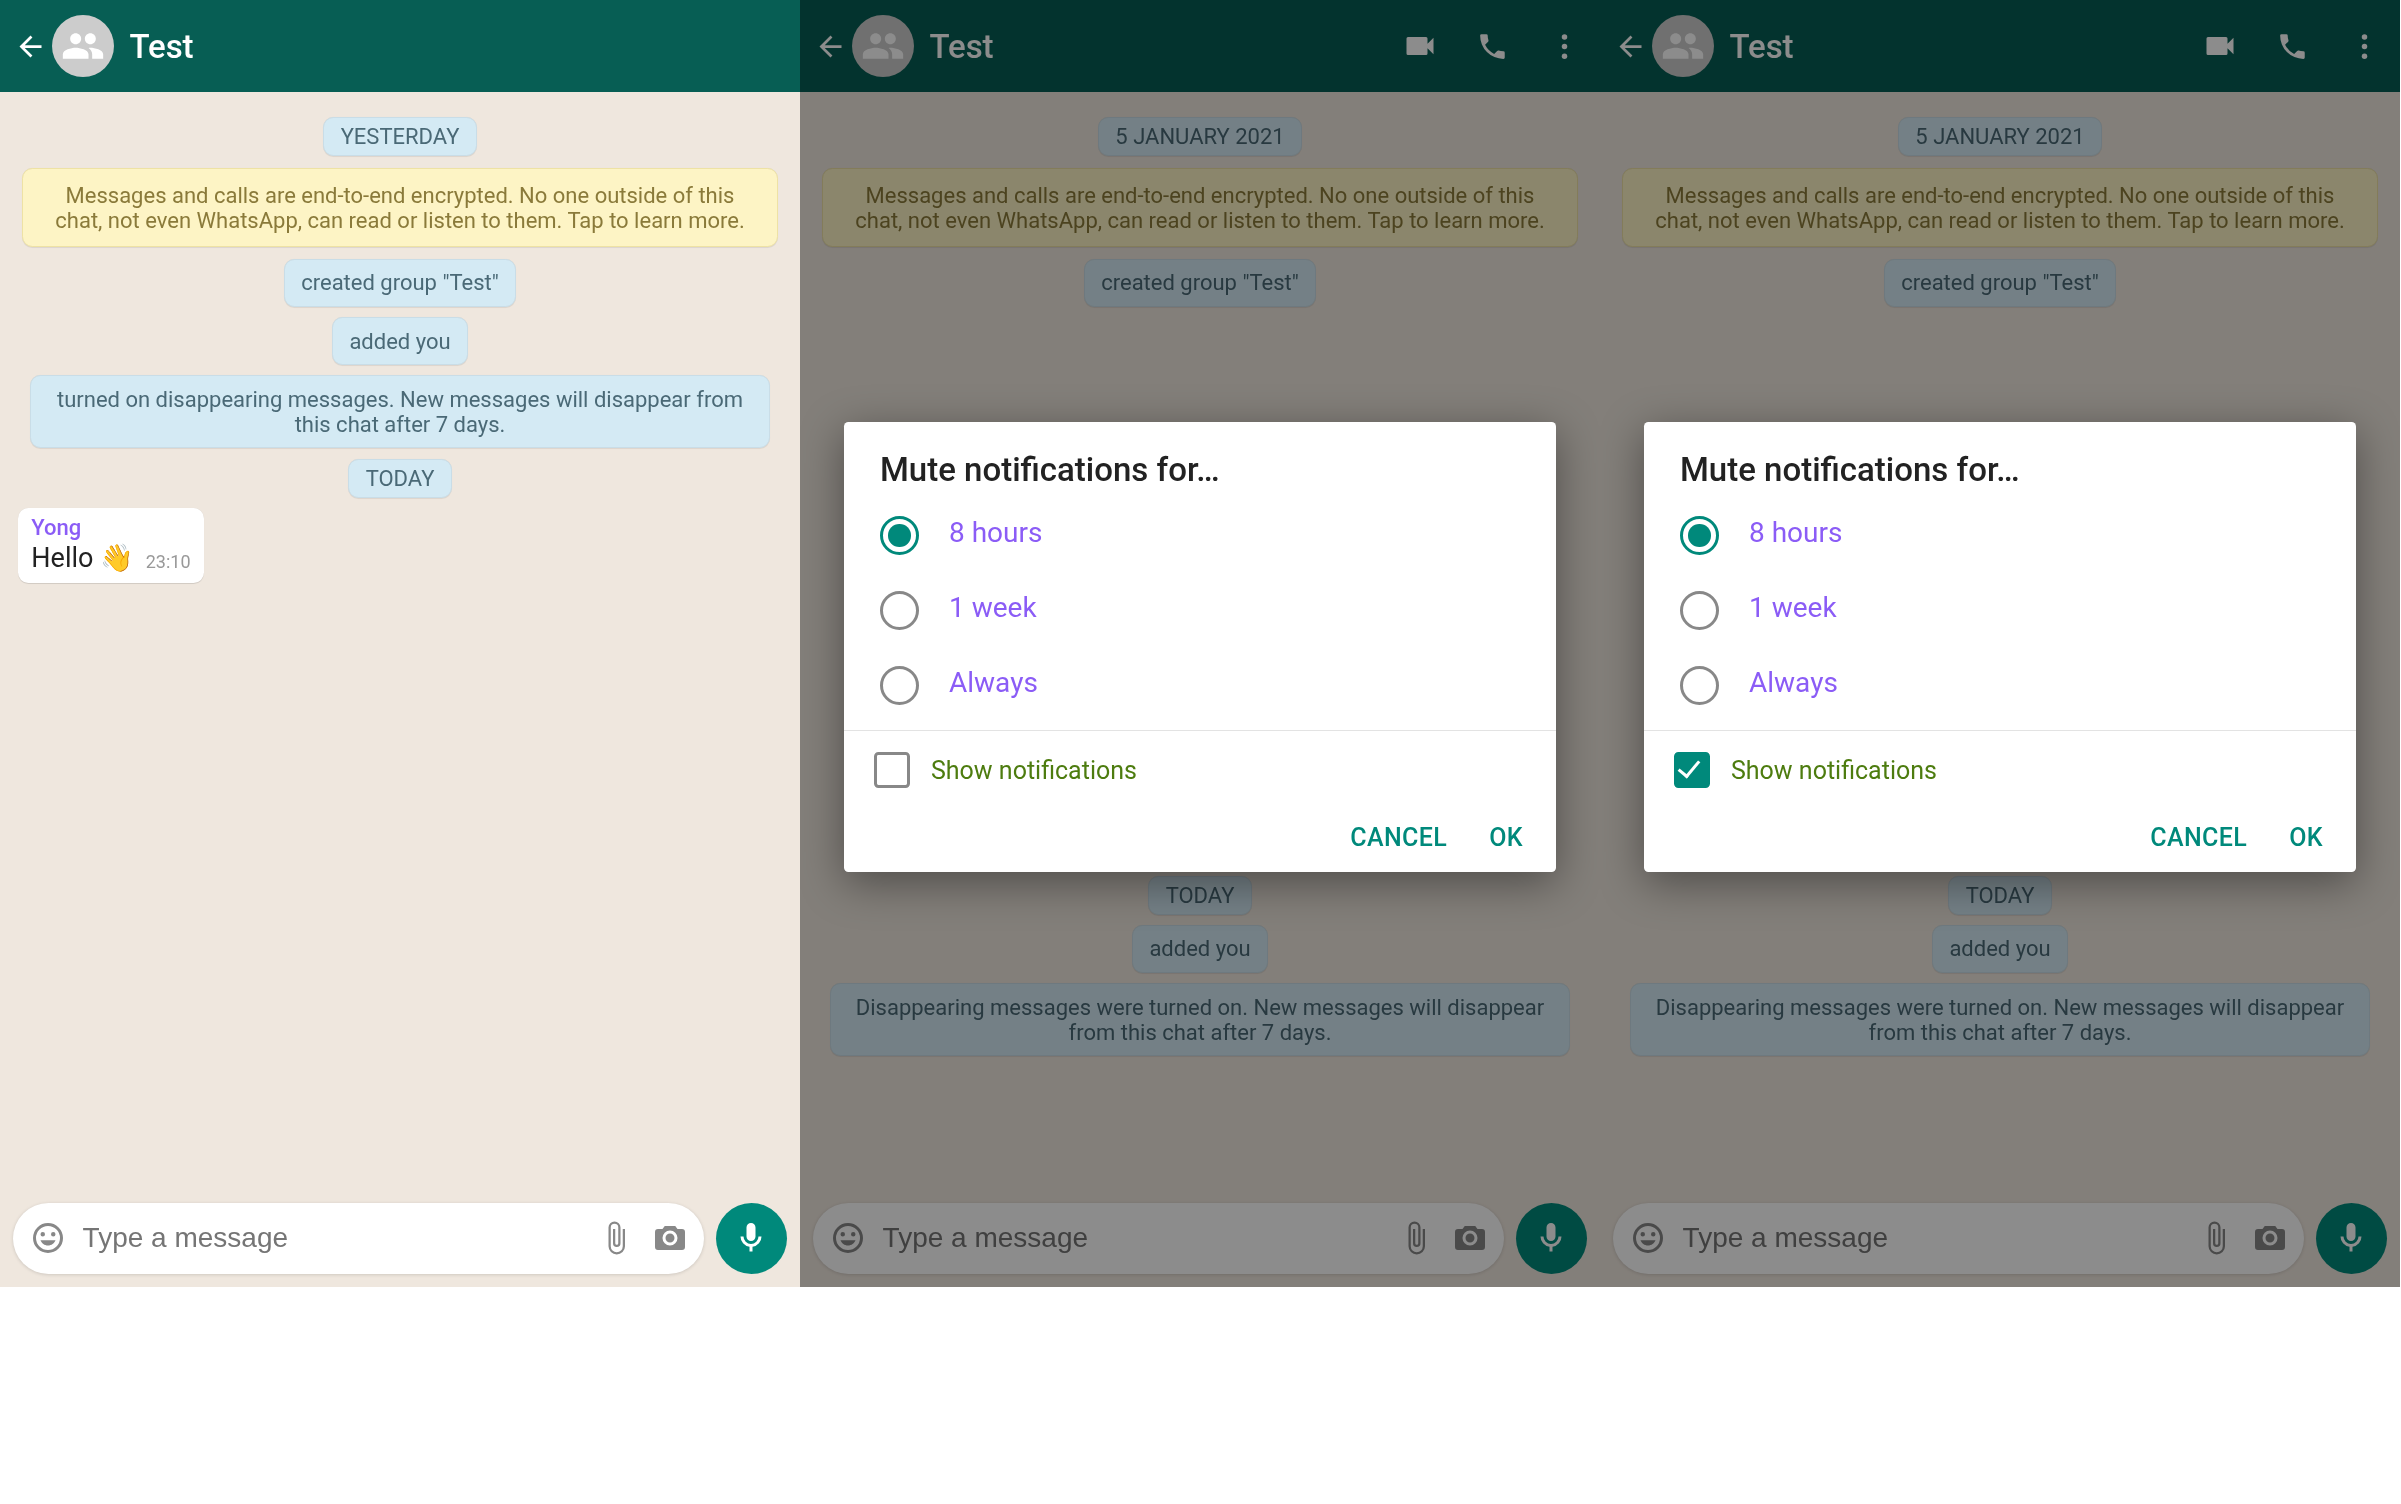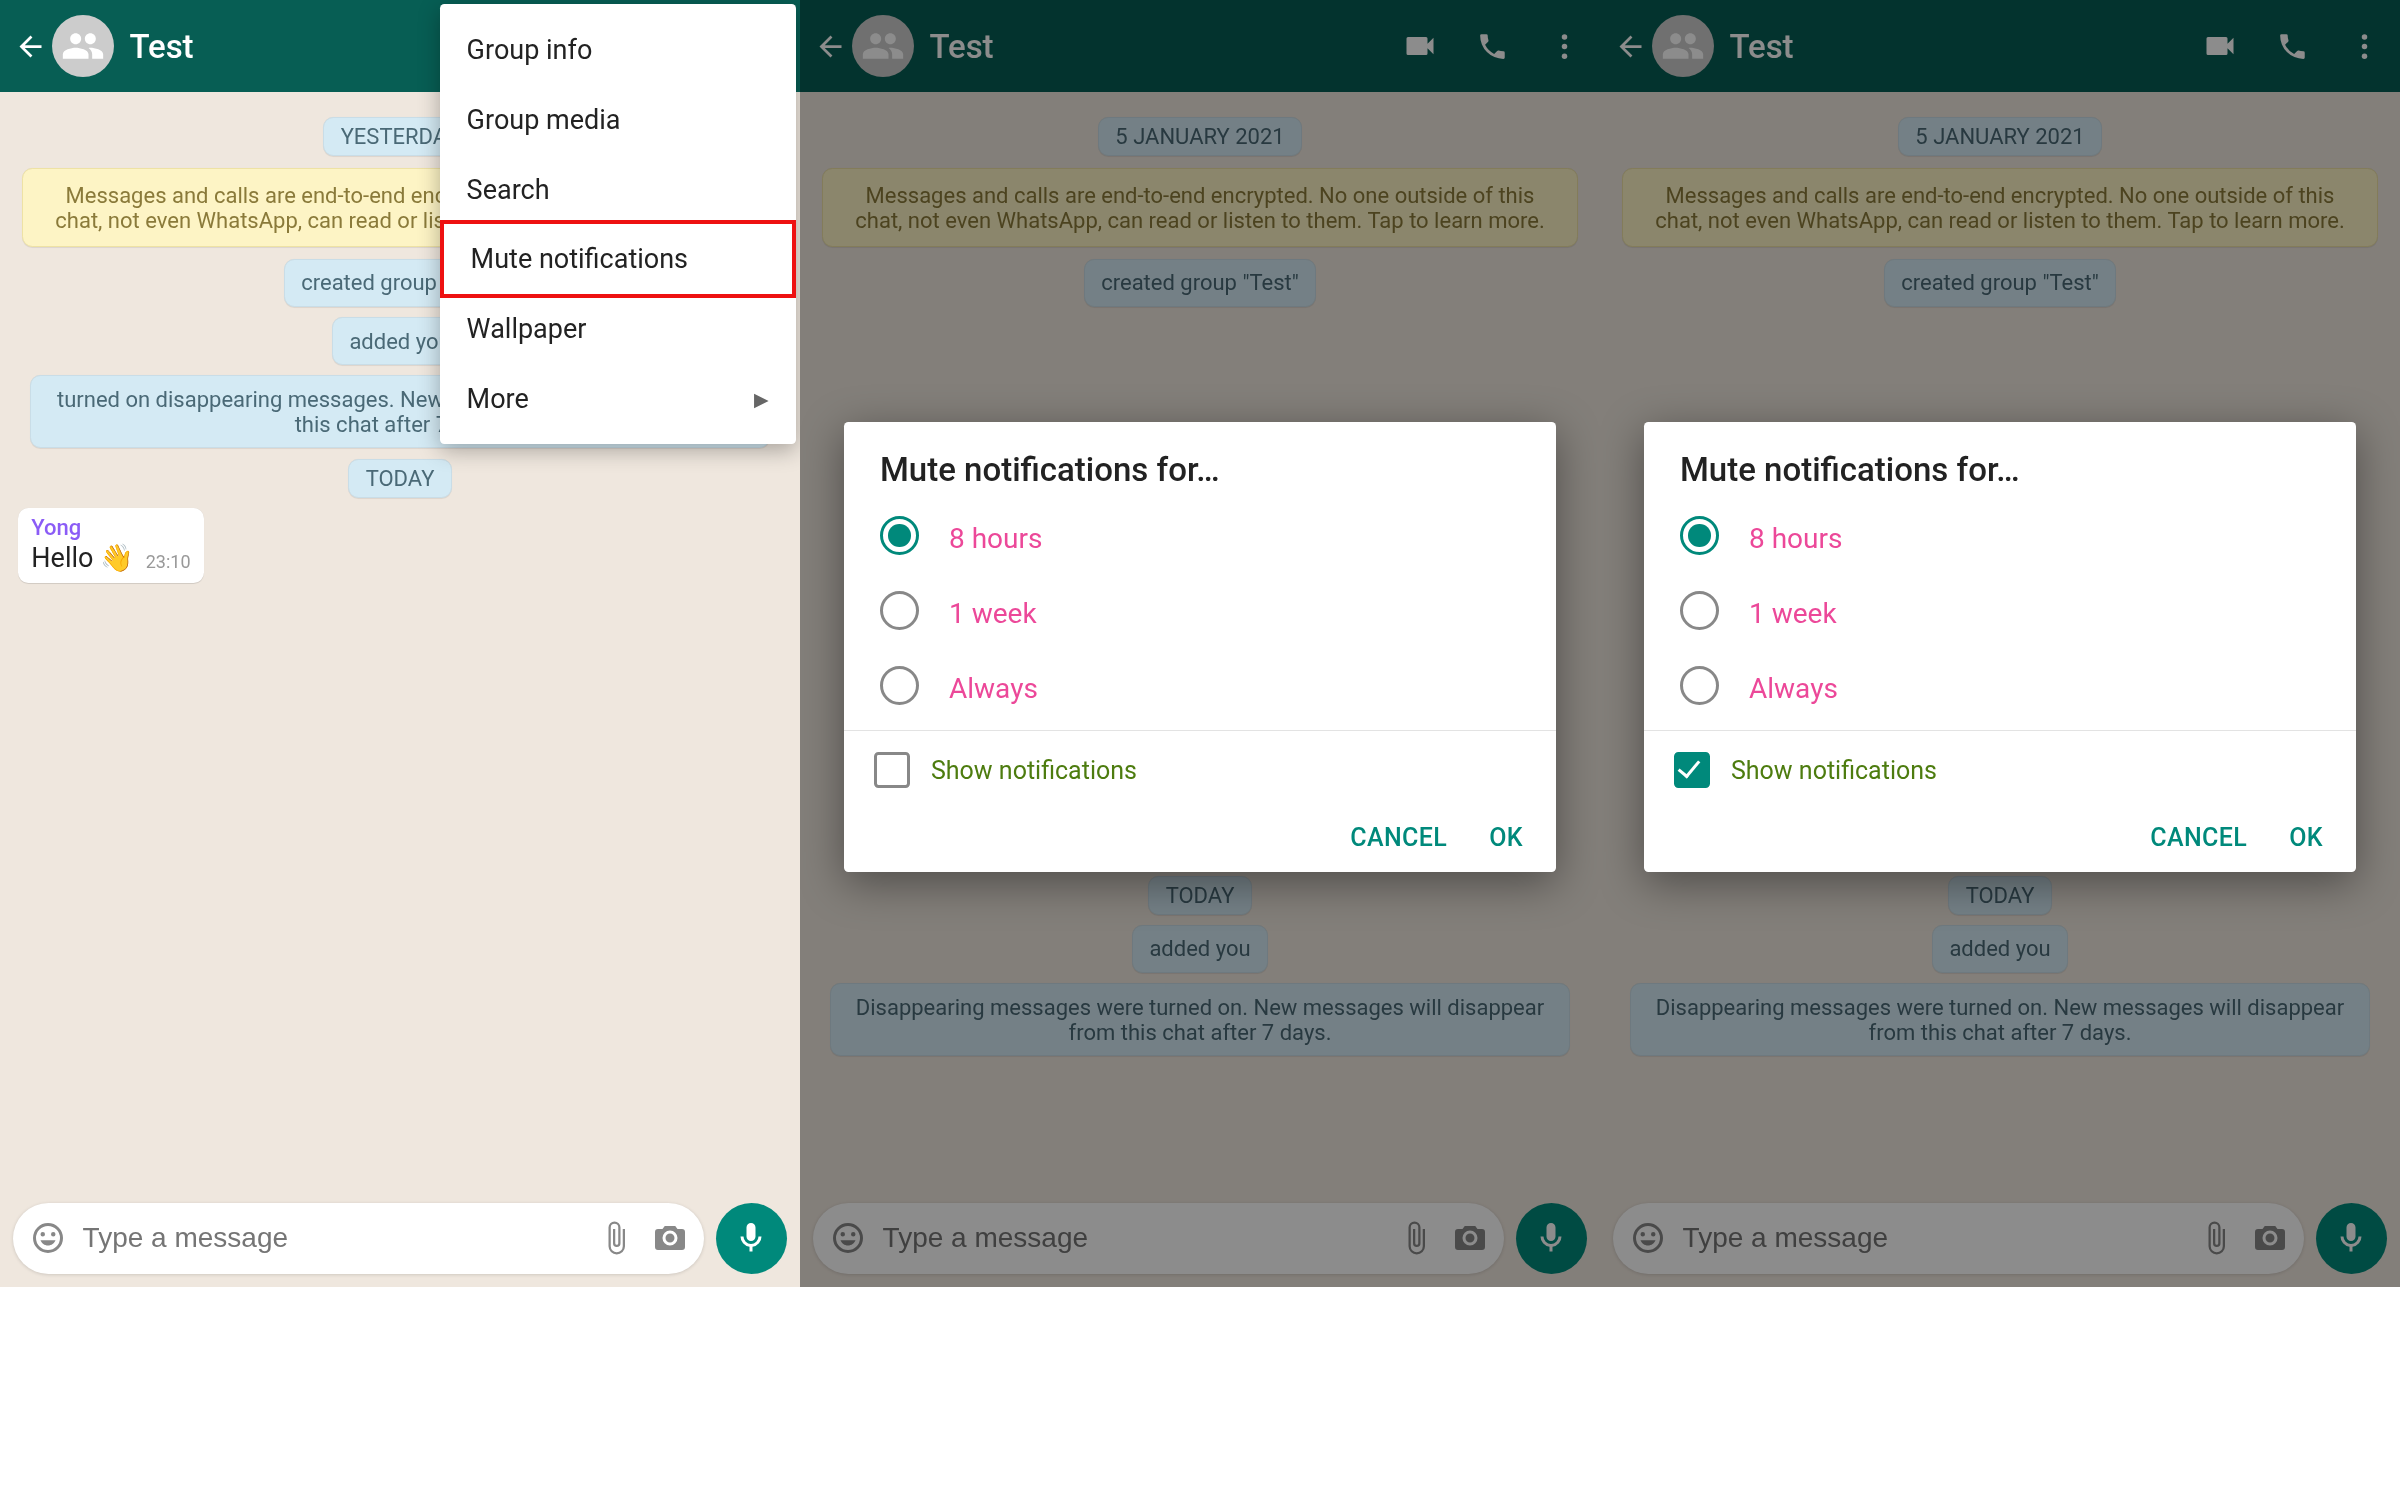--- a/index.html
+++ b/index.html
@@ -36,21 +36,21 @@
 .inbar input{flex:1;border:0;font-size:28px;color:#333;background:transparent;outline:none}
 .micfab{position:absolute;right:13.3px;bottom:13.3px;width:71px;height:71px;border-radius:50%;background:#00897b;display:flex;align-items:center;justify-content:center}
 
 .menu{position:absolute;top:4.4px;right:4.4px;width:356px;background:#fff;border-radius:4.4px;box-shadow:0 6px 22px rgba(0,0,0,.3);z-index:20;padding:10.4px 0}
 .menu-item{padding:19px 27px;font-size:27px;color:#222;display:flex;align-items:center;justify-content:space-between}
 .menu-item.hl{border:4.4px solid #e11;margin:-4.4px 0}
 .menu-arrow{font-size:19px;color:#666}
 
 .dialog{position:absolute;left:44px;right:44px;top:422px;background:#fff;border-radius:4.4px;box-shadow:0 10.4px 44px rgba(0,0,0,.4);z-index:30;padding:28px 0 13.3px 0}
 .dlg-title{font-size:33px;font-weight:500;color:#222;padding:0 36px 9px 36px}
-.opt{display:flex;align-items:flex-end;gap:30px;padding:18px 36px;font-size:28px;color:#ec4899}
+.opt{display:flex;align-items:flex-start;gap:30px;padding:18px 36px;font-size:28px;color:#8b5cf6}
 .radio{width:33px;height:33px;border-radius:50%;border:3px solid #888;position:relative;flex-shrink:0}
 .radio.sel{border-color:#00897b}
 .radio.sel::after{content:"";position:absolute;inset:5.2px;border-radius:50%;background:#00897b}
 .chkrow{display:flex;align-items:center;gap:21px;padding:21px 30px;font-size:25px;color:#4d7c0f;border-top:0.7px solid #e3e3e3;margin-top:7.4px}
 .chk{width:30px;height:30px;border:3px solid #888;border-radius:4.4px;position:relative;flex-shrink:0}
 .chk.on{background:#00897b;border-color:#00897b}
 .chk.on::after{content:"";position:absolute;left:6px;top:0.7px;width:9px;height:18px;border-right:3.7px solid #fff;border-bottom:3.7px solid #fff;transform:rotate(40deg)}
 .dlg-actions{display:flex;justify-content:flex-end;gap:42px;padding:13.3px 33px 7.4px 0}
 .dlg-btn{font-size:25px;font-weight:500;color:#00897b;letter-spacing:0.4px}
 svg{display:block}
@@ -116,41 +116,20 @@
             <path d="M12 15a3 3 0 100-6 3 3 0 000 6zm8-9h-3l-1.5-2h-7L7 6H4a2 2 0 00-2 2v10a2 2 0 002 2h16a2 2 0 002-2V8a2 2 0 00-2-2zm-8 11a5 5 0 110-10 5 5 0 010 10z"></path>
           </svg>
     </div>
   </div>
   <div class="micfab">
     <svg viewBox="0 0 24 24" width="36" height="36" fill="#fff">
           <path d="M12 14a3 3 0 003-3V5a3 3 0 10-6 0v6a3 3 0 003 3zm5-3a5 5 0 01-10 0H5a7 7 0 006 6.9V21h2v-3.1A7 7 0 0019 11z"></path>
         </svg>
   </div>
 
-  <div class="menu">
-    <div class="menu-item">
-          <span>Group info</span>
-        </div>
-    <div class="menu-item">
-          <span>Group media</span>
-        </div>
-    <div class="menu-item">
-          <span>Search</span>
-        </div>
-    <div class="menu-item hl">
-          <span>Mute notifications</span>
-        </div>
-    <div class="menu-item">
-          <span>Wallpaper</span>
-        </div>
-    <div class="menu-item">
-          <span>More</span>
-          <span class="menu-arrow">▶</span>
-        </div>
-  </div>
 </div>
 
 <div class="panel">
   <div class="panel-bg"></div>
   <div class="hdr">
     <div class="back">
           <svg viewBox="0 0 24 24" width="33" height="33" fill="#fff">
             <path d="M20 11H7.8l5.6-5.6L12 4l-8 8 8 8 1.4-1.4L7.8 13H20z"></path>
           </svg>
         </div>

